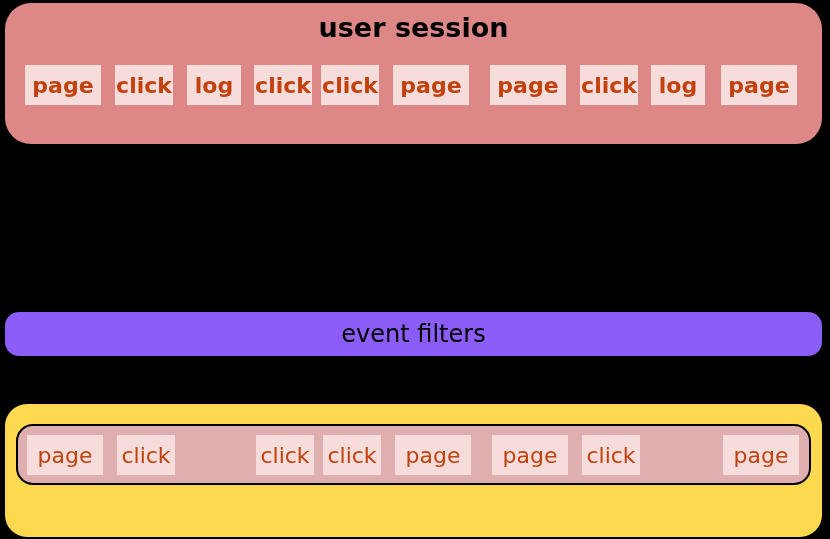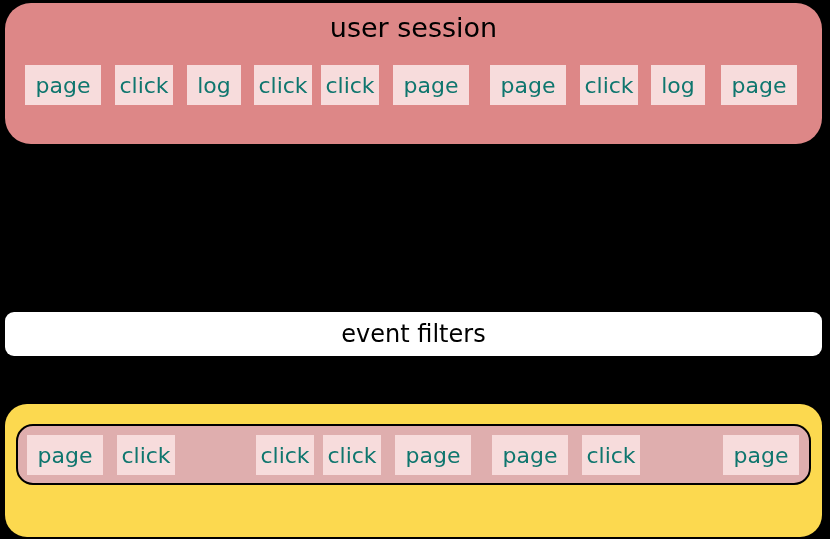--- a/index.html
+++ b/index.html
@@ -108,54 +108,54 @@
   .token-row {
     position: absolute;
     left: 0;
     top: 0;
     width: 100%;
     height: 100%;
   }
   .token {
     position: absolute;
     background: #f7dcdc;
-    color: #0f766e;
+    color: #c2410c;
     font-size: 22px;
     text-align: center;
     white-space: nowrap;
     box-sizing: border-box;
     display: flex;
     align-items: center;
     justify-content: center;
   }
   #session-box .token { height: 40px; top: 62px; }
   #filtered-strip .token { height: 40px; top: 9px; }
 </style>
 </head>
 <body style="background: rgb(0, 0, 0);">
 
 <div class="stage" style="background: rgb(0, 0, 0);">
 
-  <div class="round-box" id="session-box" style="background: rgb(221, 135, 135);">
+  <div class="round-box" id="session-box" style="background: rgb(221, 135, 135); font-weight: bold;">
     <div id="session-title">user session</div>
     <div class="token-row" id="session-tokens">
         <div class="token" style="left: 20px; width: 76px; background: rgb(247, 220, 220);">page</div>
         <div class="token" style="left: 110px; width: 58px; background: rgb(247, 220, 220);">click</div>
         <div class="token" style="left: 182px; width: 54px; background: rgb(247, 220, 220);">log</div>
         <div class="token" style="left: 249px; width: 58px; background: rgb(247, 220, 220);">click</div>
         <div class="token" style="left: 316px; width: 58px; background: rgb(247, 220, 220);">click</div>
         <div class="token" style="left: 388px; width: 76px; background: rgb(247, 220, 220);">page</div>
         <div class="token" style="left: 485px; width: 76px; background: rgb(247, 220, 220);">page</div>
         <div class="token" style="left: 575px; width: 58px; background: rgb(247, 220, 220);">click</div>
         <div class="token" style="left: 646px; width: 54px; background: rgb(247, 220, 220);">log</div>
         <div class="token" style="left: 716px; width: 76px; background: rgb(247, 220, 220);">page</div>
       </div>
   </div>
 
-  <div class="round-box" id="filters-box" style="background: #ffffff;">
+  <div class="round-box" id="filters-box" style="background: #8b5cf6; border-radius: 14px;">
     <div id="filters-title">event filters</div>
   </div>
 
   <div class="round-box" id="instance-box" style="background: rgb(252, 217, 79);">
     <div id="filtered-strip" style="background: rgb(223, 174, 174); border-color: rgb(0, 0, 0);">
       <div class="token-row" id="instance-tokens">
           <div class="token" style="left: 9px; width: 76px; background: rgb(247, 220, 220);">page</div>
           <div class="token" style="left: 99px; width: 58px; background: rgb(247, 220, 220);">click</div>
           <div class="token" style="left: 238px; width: 58px; background: rgb(247, 220, 220);">click</div>
           <div class="token" style="left: 305px; width: 58px; background: rgb(247, 220, 220);">click</div>

